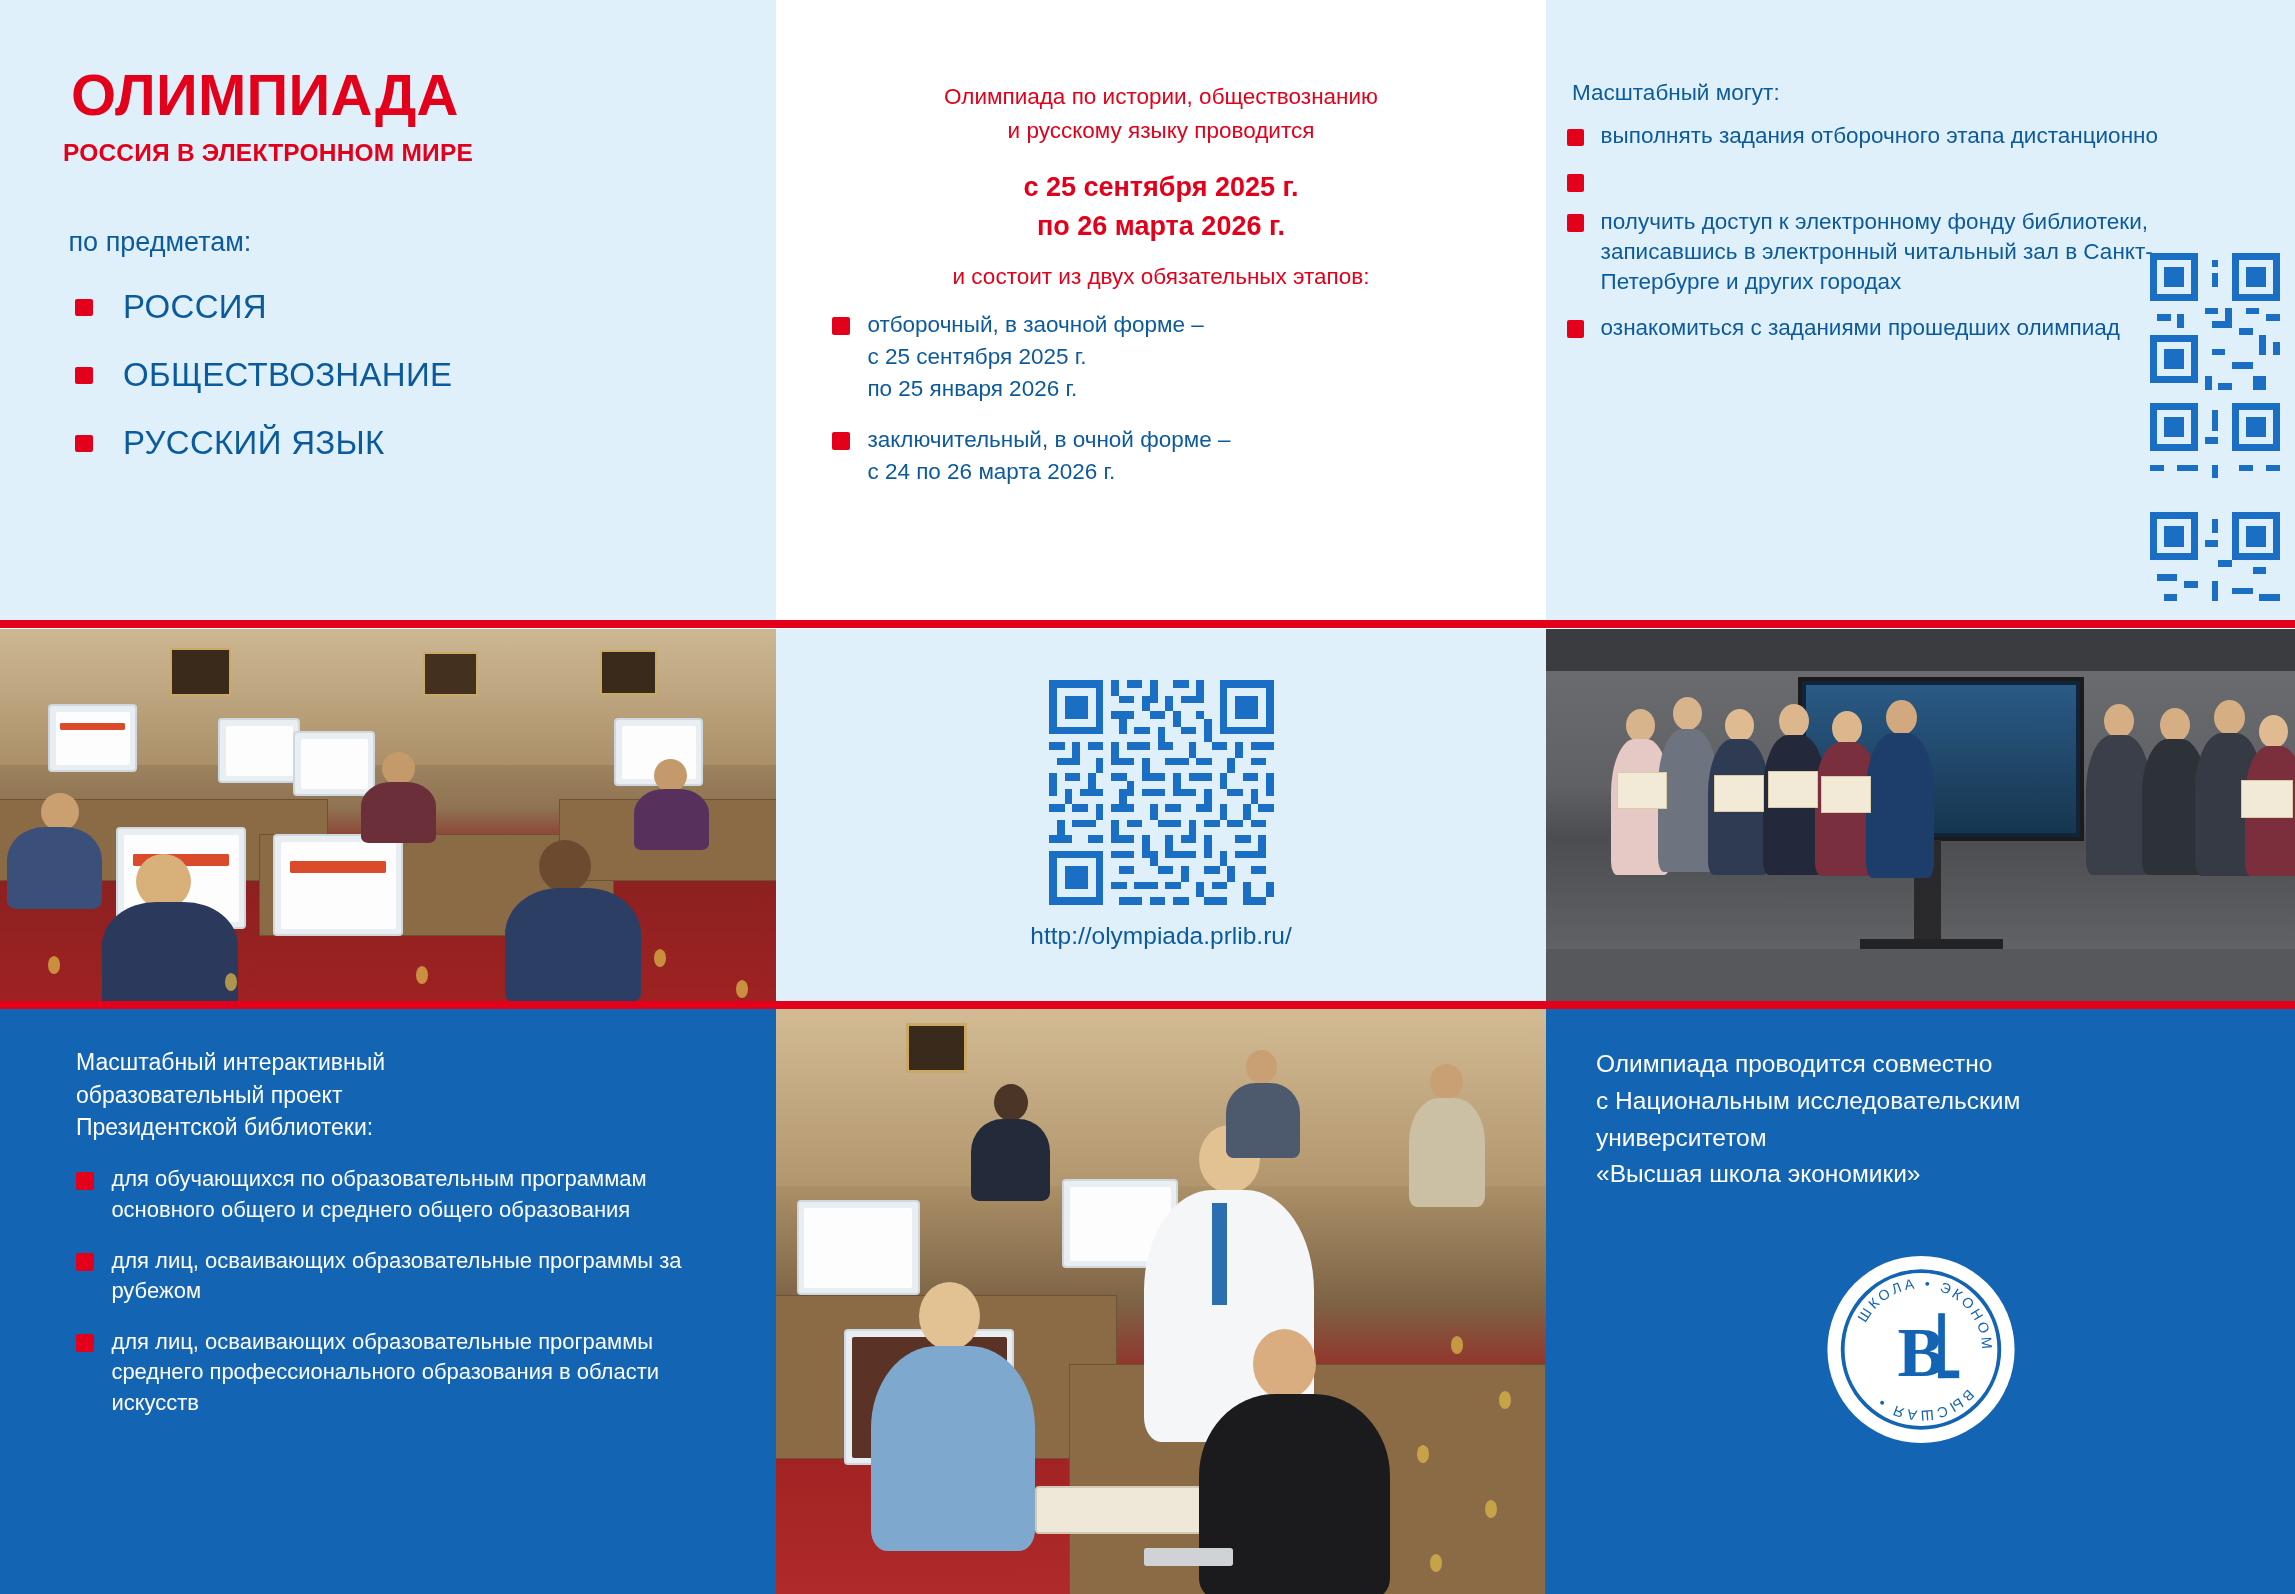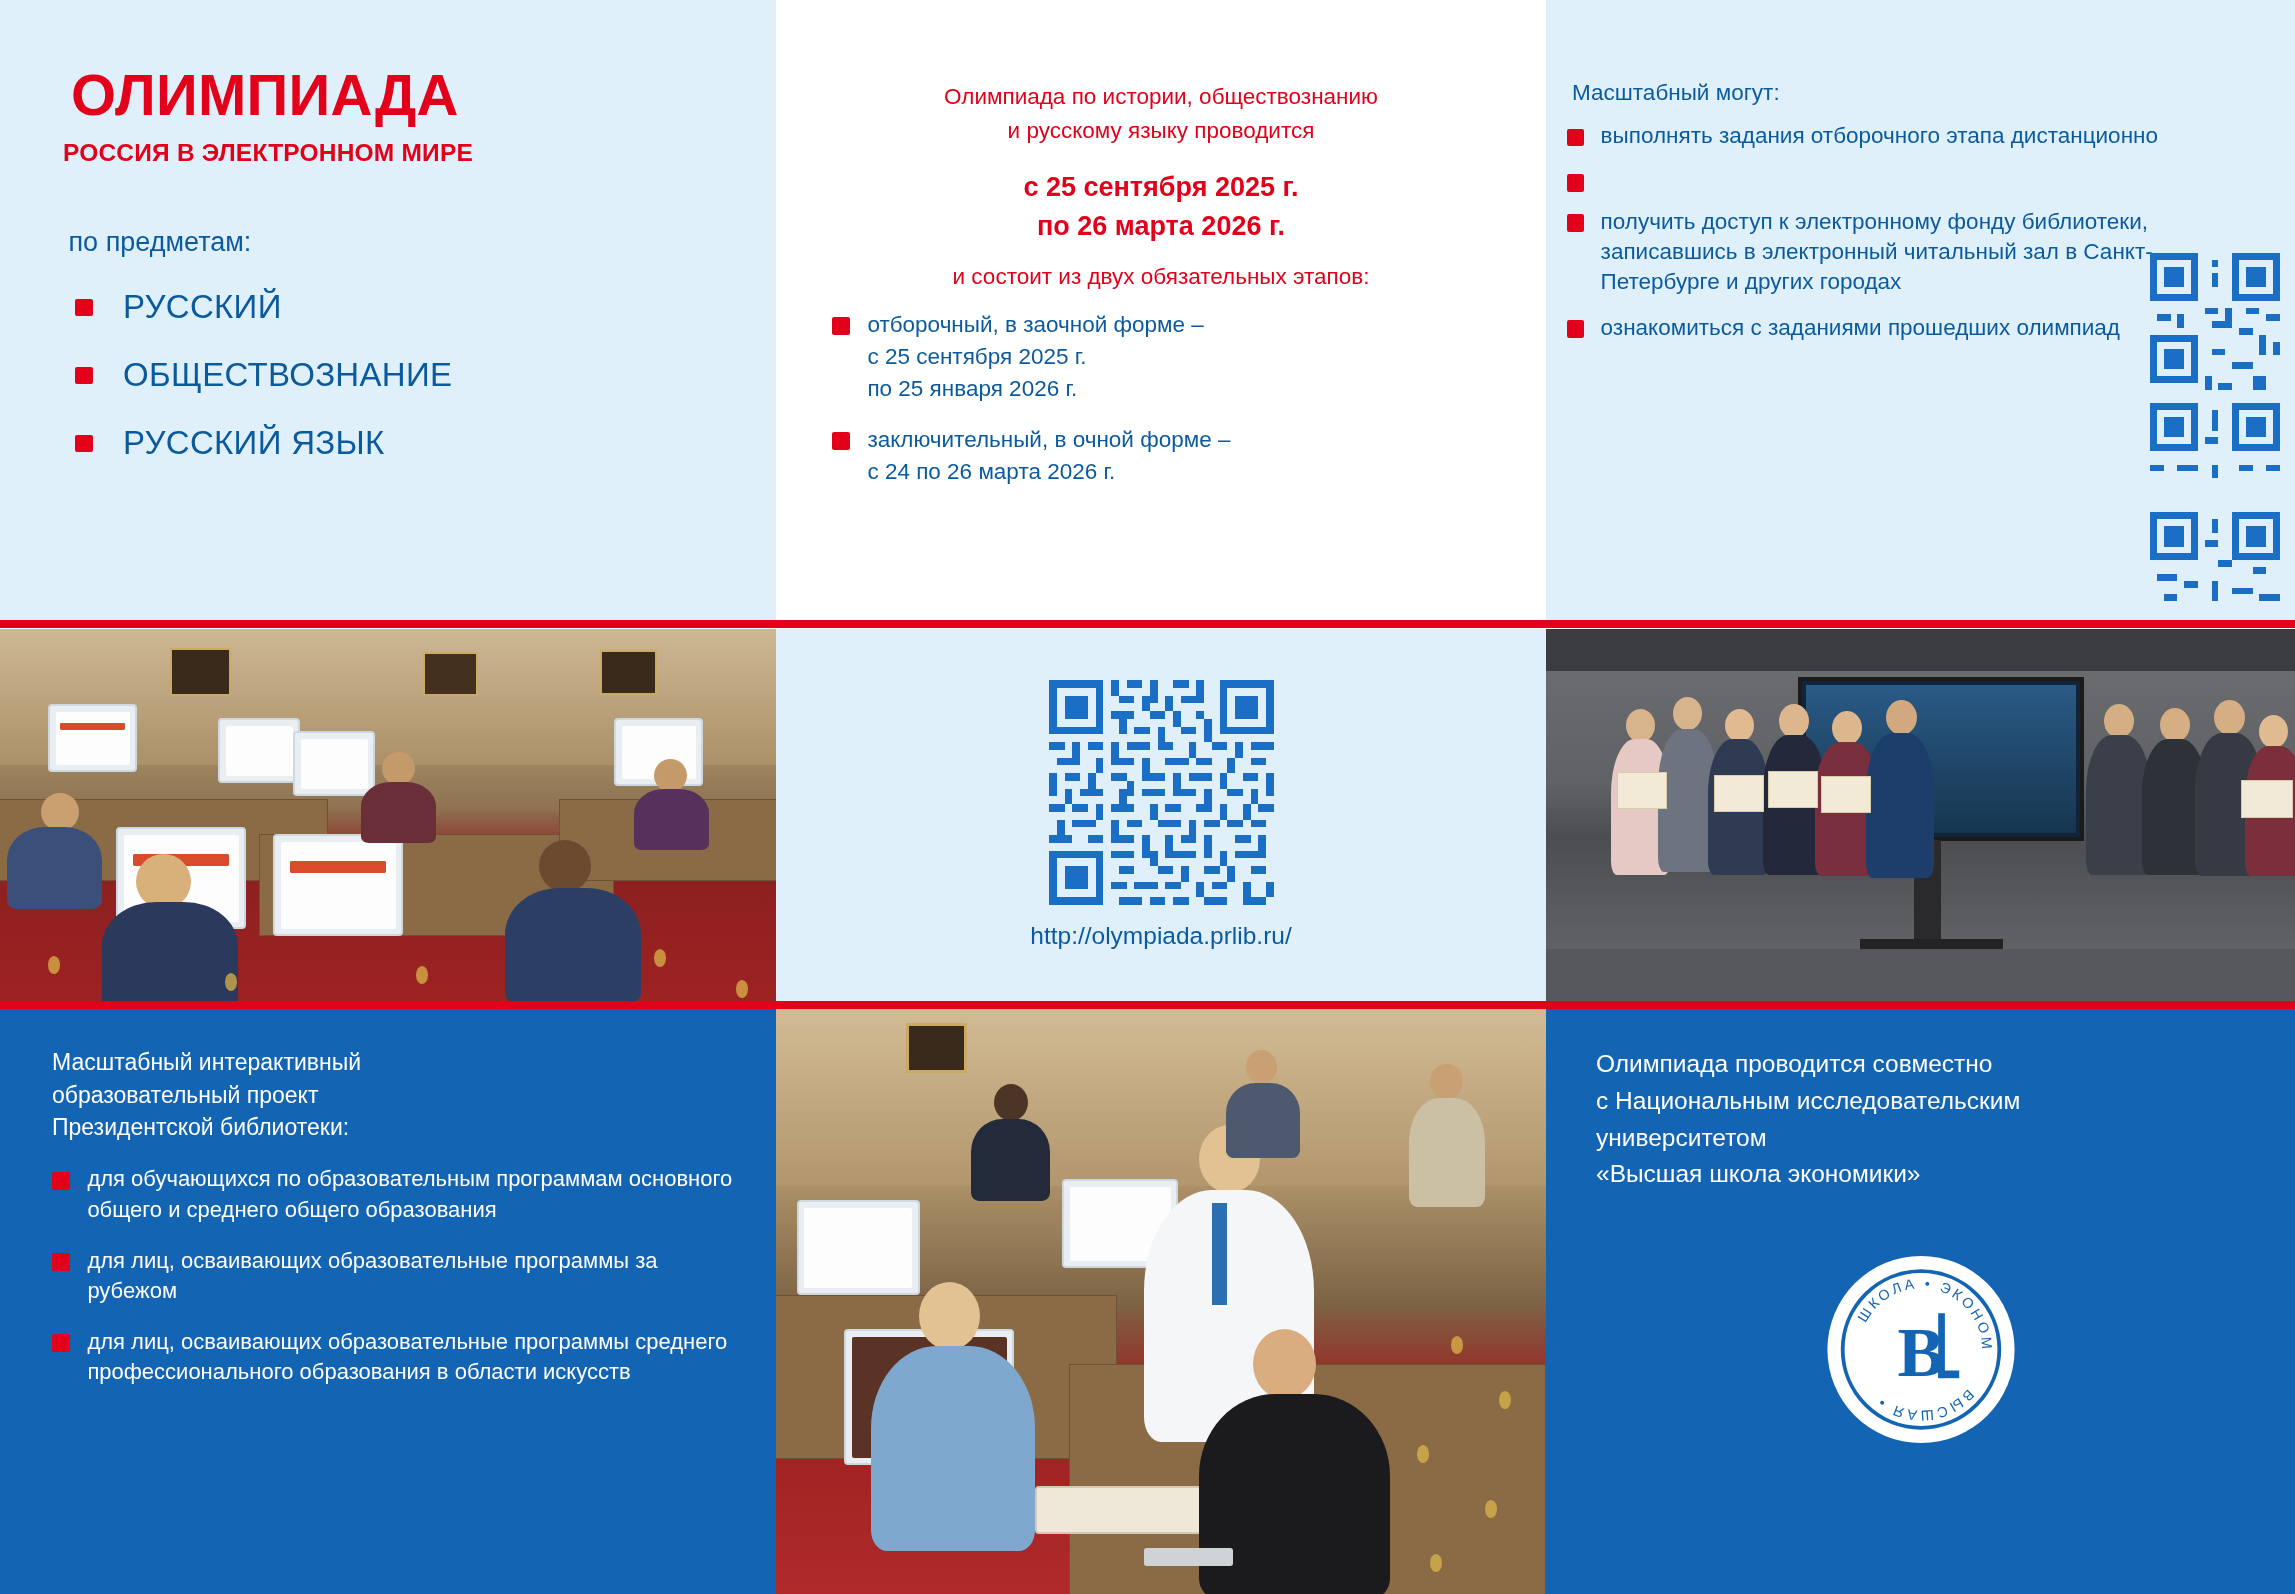--- a/index.html
+++ b/index.html
@@ -170,21 +170,21 @@
 
   
   .bottom-band {
     position: absolute; left: 0; top: 1009px;
     width: 2295px; height: 586px;
     display: flex;
   }
   .bottom-left {
     width: 776px; height: 586px;
     background: #1464b4;
-    padding: 37px 41px 0 52px;
+    padding: 37px 41px 0 76px;
     color: #ffffff;
   }
   .bl-head {
     font-size: 23px;
     line-height: 1.42;
   }
   .bl-item {
     display: flex;
     margin-top: 20.5px;
   }
@@ -281,21 +281,21 @@
 
   <div class="top-band">
 
     <div class="top-left">
       <div class="title-main">ОЛИМПИАДА</div>
       <div class="title-sub">РОССИЯ В ЭЛЕКТРОННОМ МИРЕ</div>
       <div class="subjects-label">по предметам:</div>
       <div class="subject-list">
         <div class="subject-item">
           <span class="sq"></span>
-          <span class="subject-text">РУССКИЙ</span>
+          <span class="subject-text">РОССИЯ</span>
         </div>
         <div class="subject-item">
           <span class="sq"></span>
           <span class="subject-text">ОБЩЕСТВОЗНАНИЕ</span>
         </div>
         <div class="subject-item">
           <span class="sq"></span>
           <span class="subject-text">РУССКИЙ ЯЗЫК</span>
         </div>
       </div>

